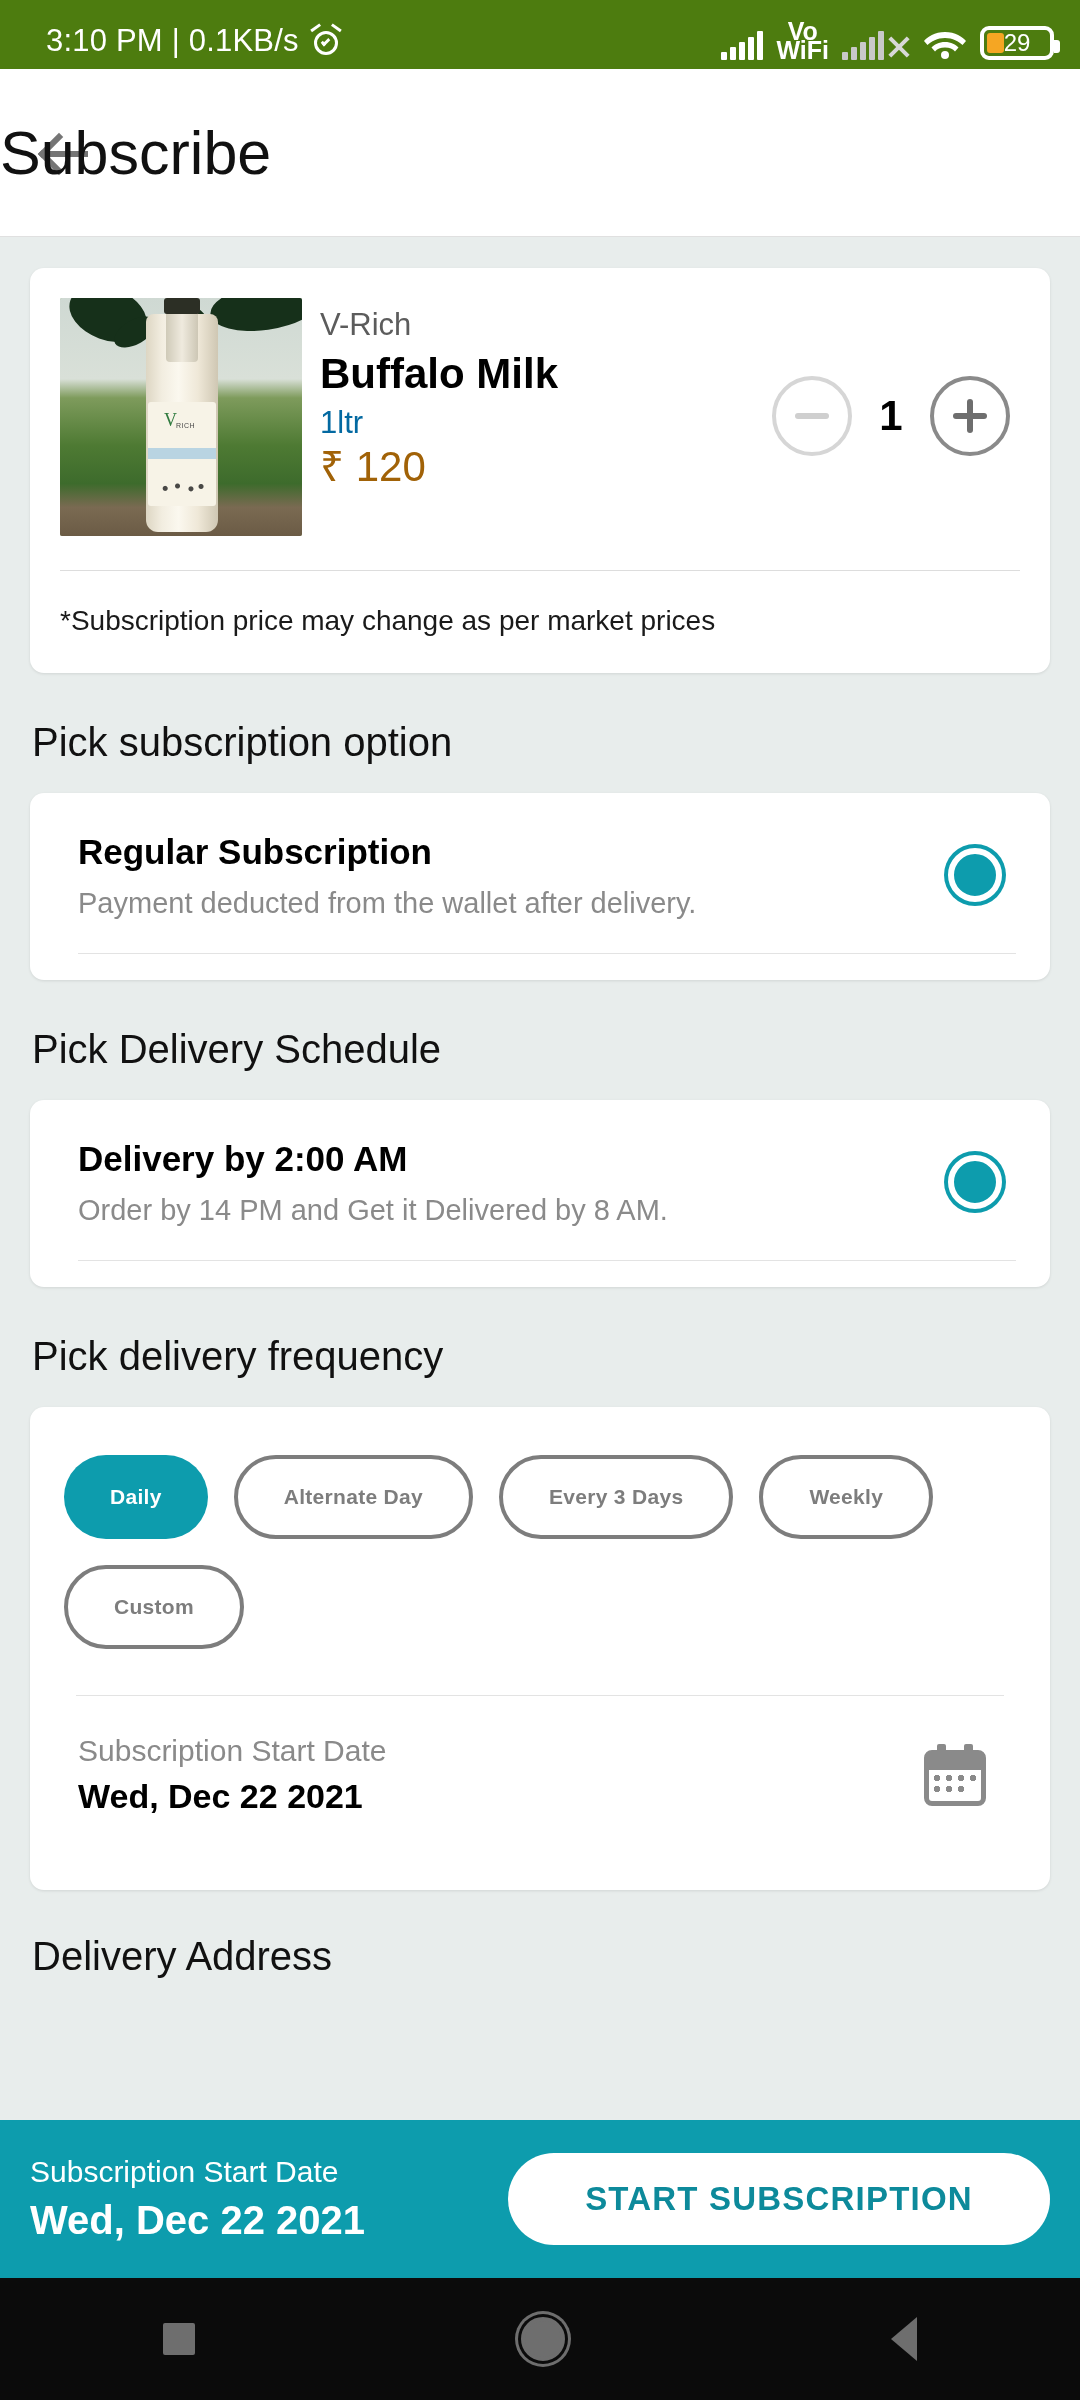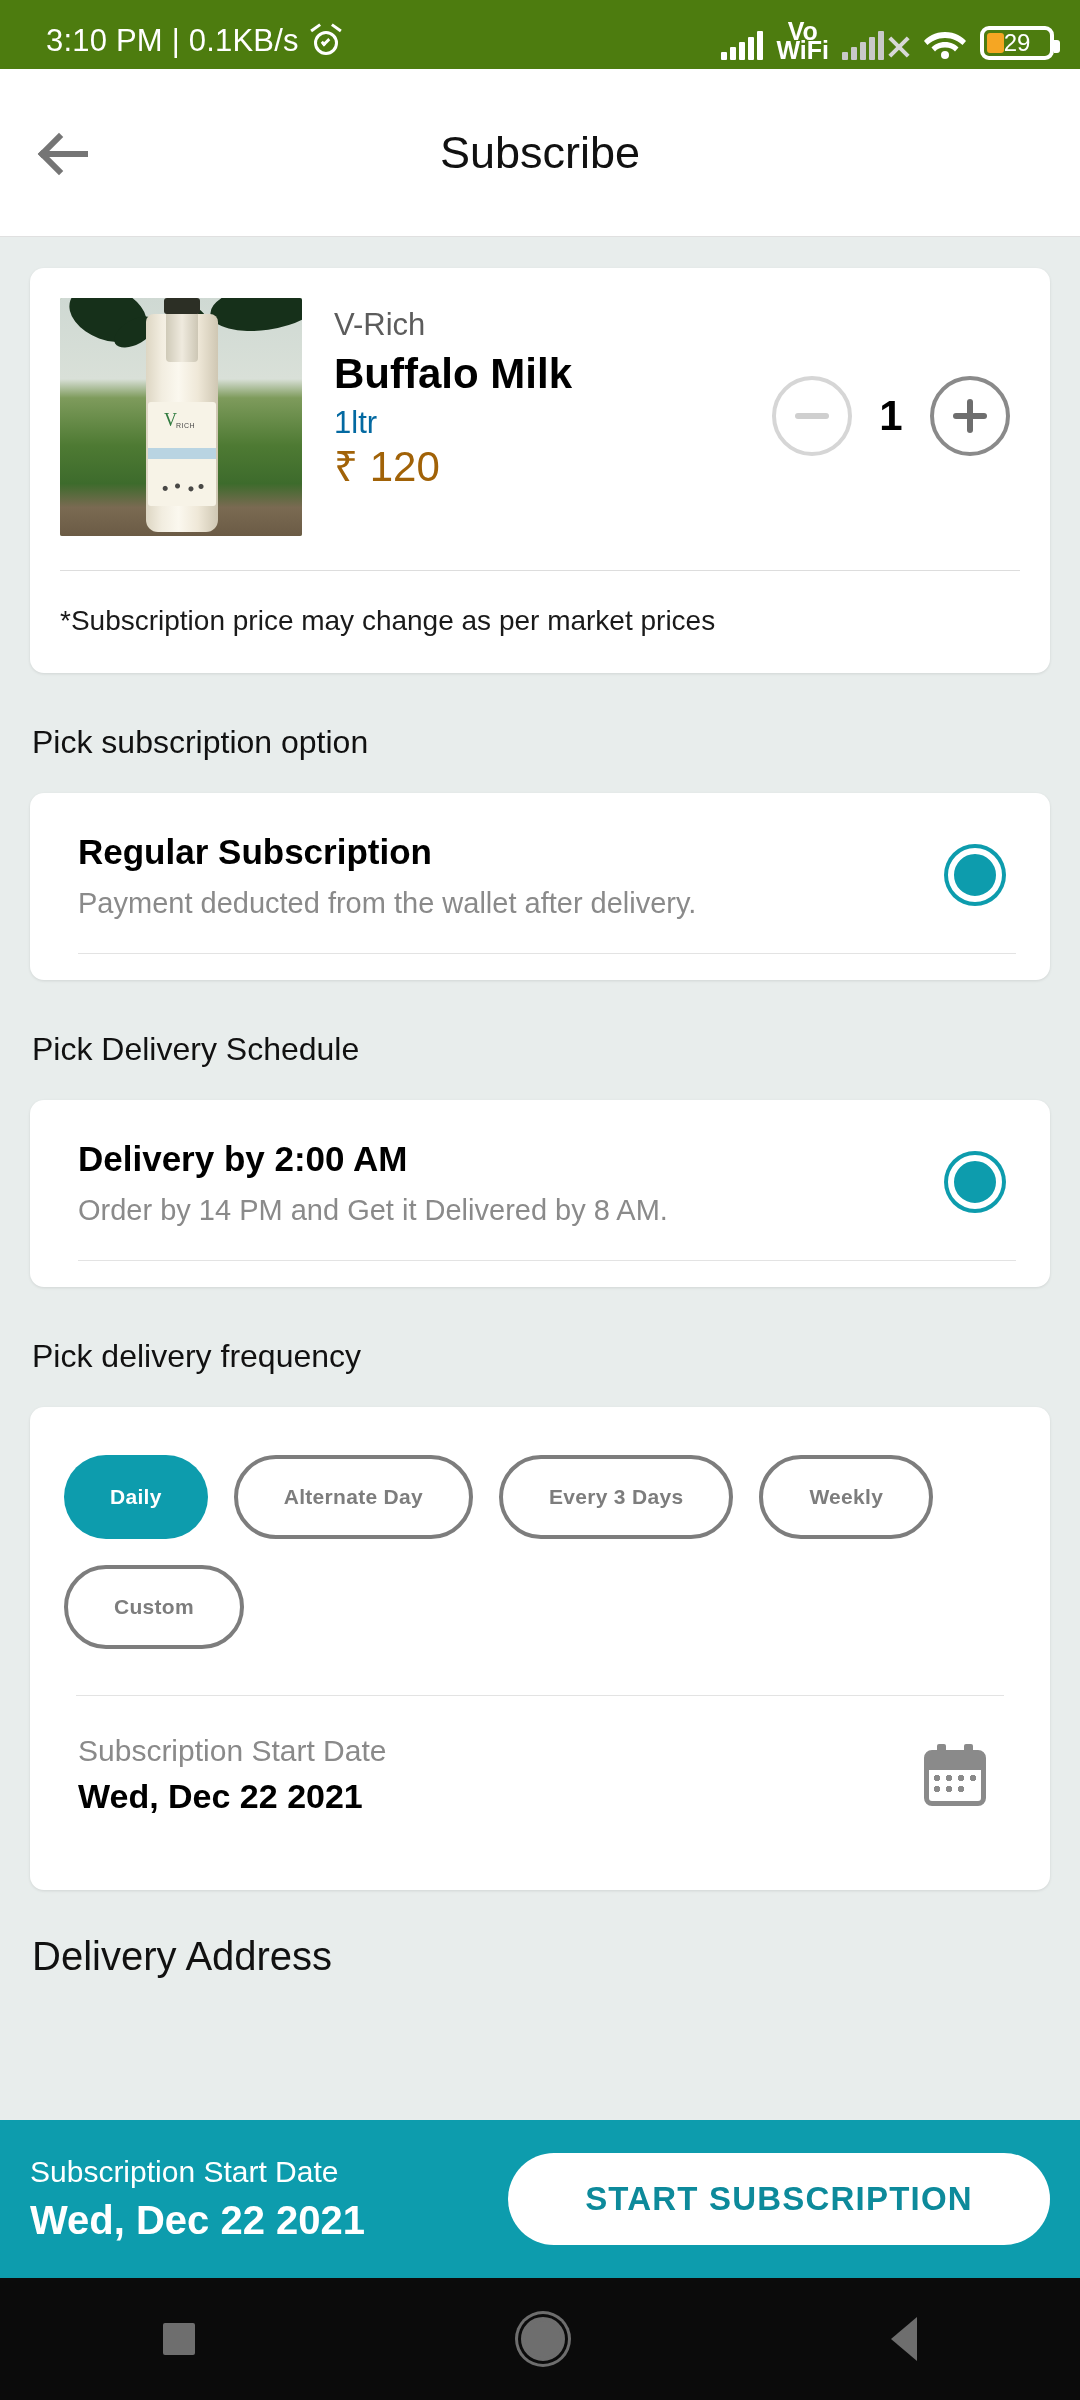--- a/index.html
+++ b/index.html
@@ -82,22 +82,22 @@
   .back-arrow{ width:54px; height:54px; position:relative; }
   .back-arrow .shaft{
     position:absolute; left:6px; top:25px; width:44px; height:6px; background:#757575;
   }
   .back-arrow .head{
     position:absolute; left:6px; top:13px; width:30px; height:30px;
     border-left:6px solid #757575; border-bottom:6px solid #757575;
     transform:rotate(45deg);
   }
   .appbar-title{
-    position:absolute; left:0; right:0; text-align:center;
-    font-size:45px; color:#111111; font-weight:400;
+    position:absolute; left:0; right:0; 
+    font-size:61px; color:#111111; font-weight:400;
   }
 
   
   .scroll{
     position:absolute; top:244px; left:0; width:1080px; height:1880px;
     background:#E8EDEC;
     overflow:hidden;
   }
 
   .card{
@@ -150,21 +150,21 @@
   .thumb .cows{
     position:absolute; left:94px; top:176px; width:56px; height:24px;
     background:
       radial-gradient(circle at 20% 60%, #2b2b2b 0 2px, transparent 3px),
       radial-gradient(circle at 42% 50%, #2b2b2b 0 2px, transparent 3px),
       radial-gradient(circle at 66% 62%, #2b2b2b 0 2px, transparent 3px),
       radial-gradient(circle at 84% 52%, #2b2b2b 0 2px, transparent 3px);
     opacity:.85;
   }
 
-  .p-info{ flex:1; padding-left:32px; padding-top:6px; }
+  .p-info{ flex:1; padding-left:18px; padding-top:6px; }
   .p-brand{ font-size:31px; color:#5c5c5c; line-height:42px; }
   .p-name{ font-size:42px; font-weight:bold; color:#000000; line-height:56px; }
   .p-size{ font-size:31px; color:#0369a1; line-height:42px; }
   .p-price{ font-size:42px; font-weight:normal; color:#a16207; line-height:46px; }
 
   .stepper{ display:flex; align-items:center; gap:22px; padding-top:78px; padding-right:10px; }
   .circ{
     width:80px; height:80px; border-radius:50%;
     display:flex; align-items:center; justify-content:center;
   }
@@ -175,21 +175,21 @@
   .sign .v{ position:absolute; left:14px; top:0; width:6px; height:34px; border-radius:3px; }
   .minus .sign .h{ background:#cfcfcf; }
   .plus  .sign .h, .plus .sign .v{ background:#6e6e6e; }
   .qty{ font-size:42px; font-weight:bold; color:#000000; min-width:34px; text-align:center; }
 
   .divider{ height:1px; background:#dddddd; margin:34px 0 0 0; }
   .note{ font-size:28px; color:#1a1a1a; padding:34px 0 36px 0; }
 
   
   .section-title{
-    font-size:32px; color:#111111; padding:40px 0 0 32px; line-height:58px;
+    font-size:40px; color:#111111; padding:40px 0 0 32px; line-height:58px;
   }
 
   
   .opt-card{ margin-top:22px; padding:34px 34px 0 48px; }
   .opt-row{ display:flex; align-items:center; }
   .opt-text{ flex:1; padding-right:30px; }
   .opt-title{ font-size:35px; font-weight:bold; color:#000000; line-height:50px; }
   .opt-sub{ font-size:29px; color:#8a8a8a; line-height:40px; padding-top:6px; max-width:640px; }
   .radio{
     width:54px; height:54px; border-radius:50%; flex:none;

